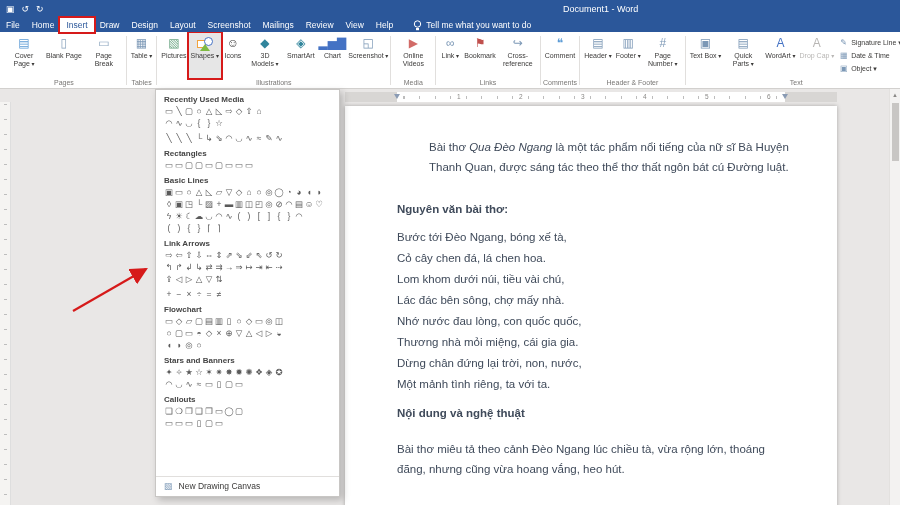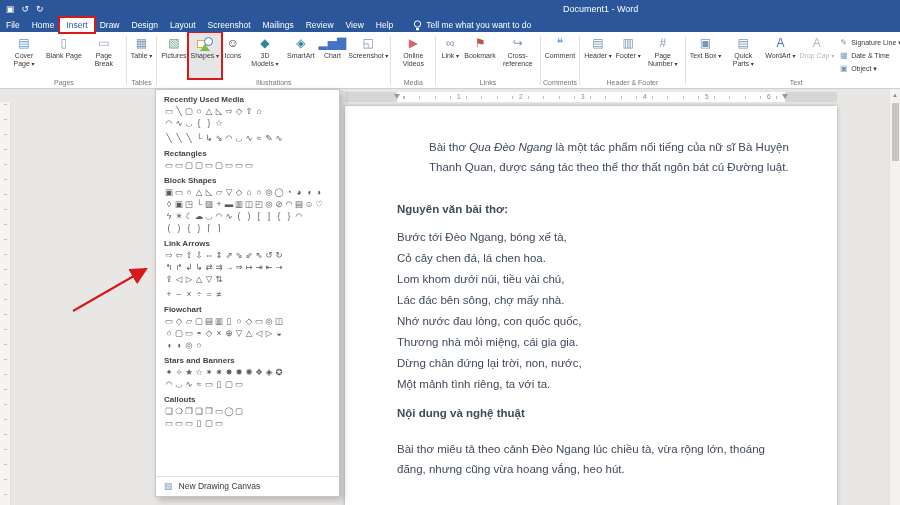--- a/index.html
+++ b/index.html
@@ -367,21 +367,21 @@
             <div class="sm-g">▢</div>
             <div class="sm-g">▢</div>
             <div class="sm-g">▭</div>
             <div class="sm-g">▢</div>
             <div class="sm-g">▭</div>
             <div class="sm-g">▭</div>
             <div class="sm-g">▭</div>
           </div>
         </div>
         <div class="sm-sec">
-          <div class="sm-h">Block Shapes</div>
+          <div class="sm-h">Basic Lines</div>
           <div class="sm-row">
             <div class="sm-g">▣</div>
             <div class="sm-g">▭</div>
             <div class="sm-g">○</div>
             <div class="sm-g">△</div>
             <div class="sm-g">◺</div>
             <div class="sm-g">▱</div>
             <div class="sm-g">▽</div>
             <div class="sm-g">◇</div>
             <div class="sm-g">⌂</div>

